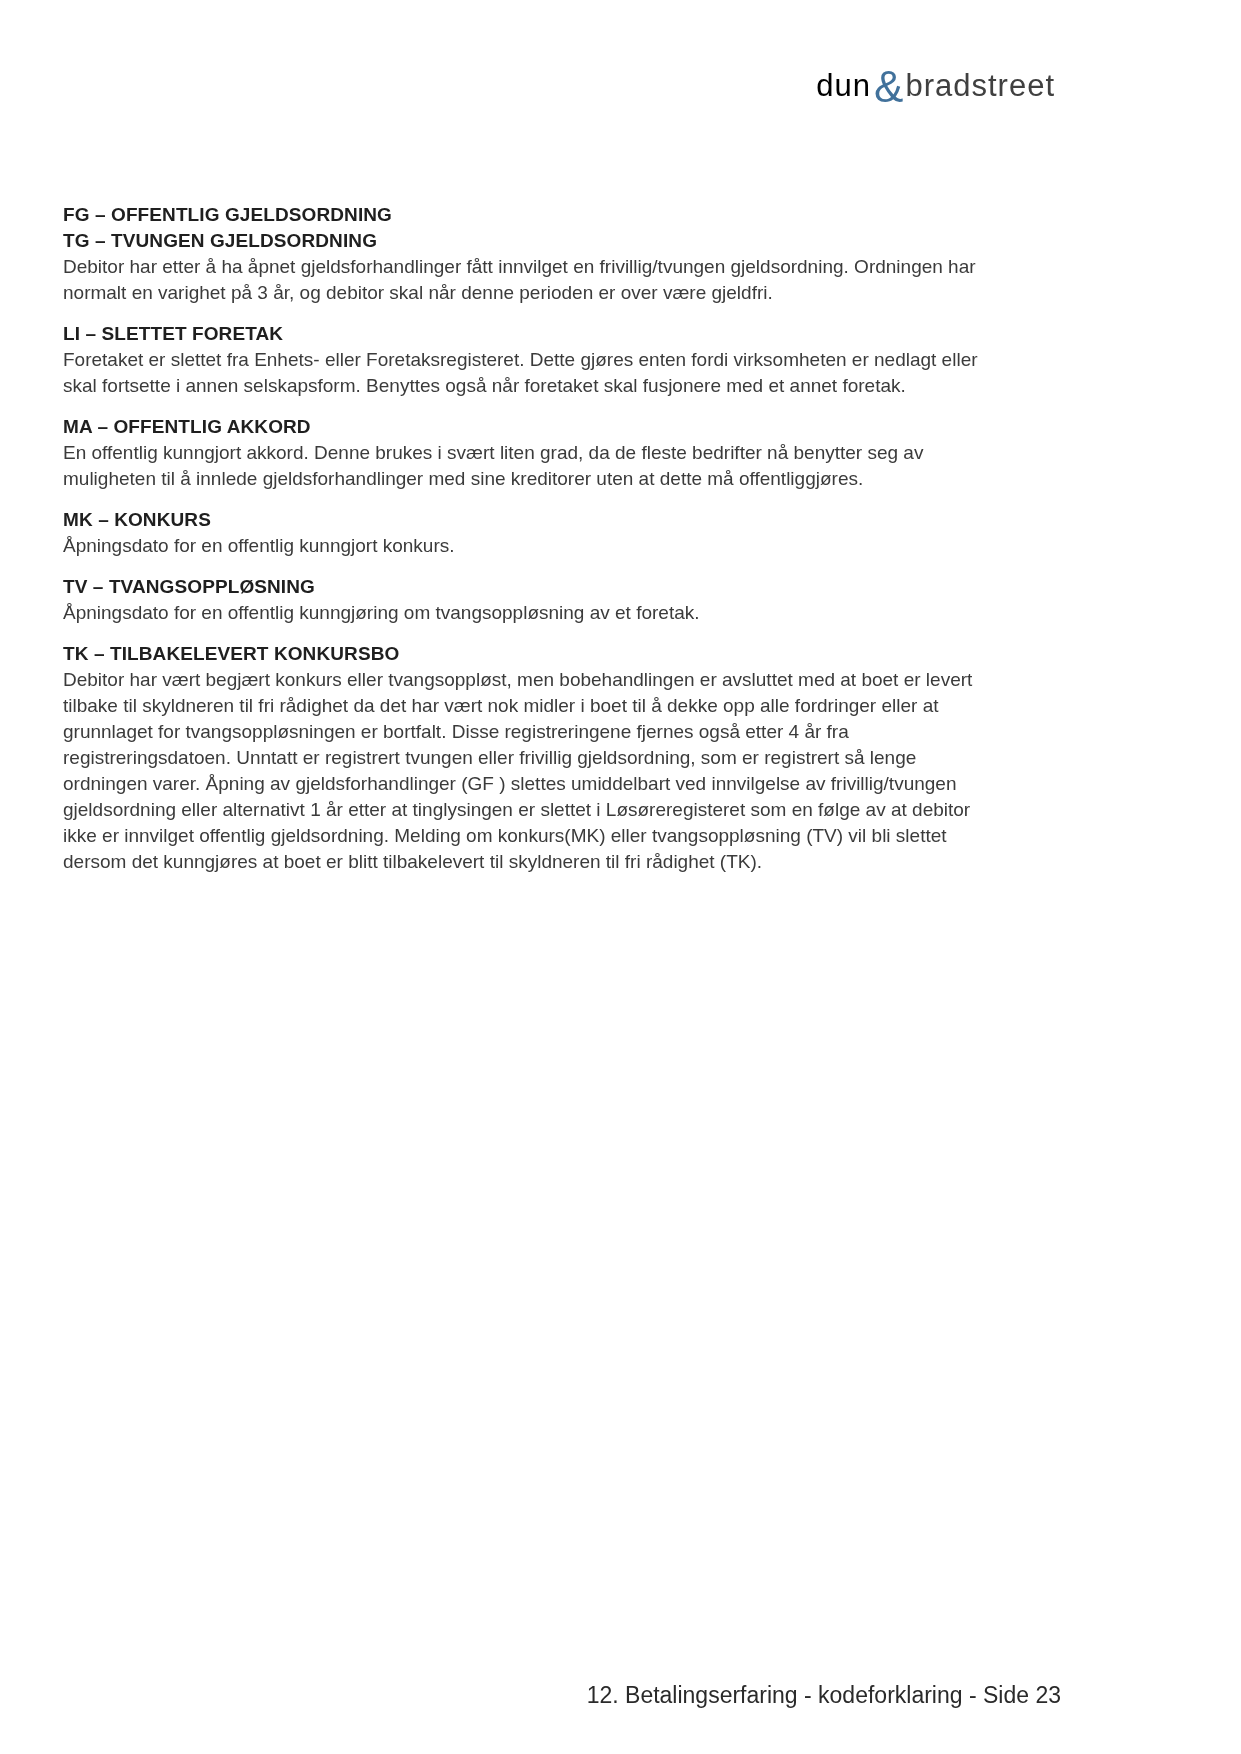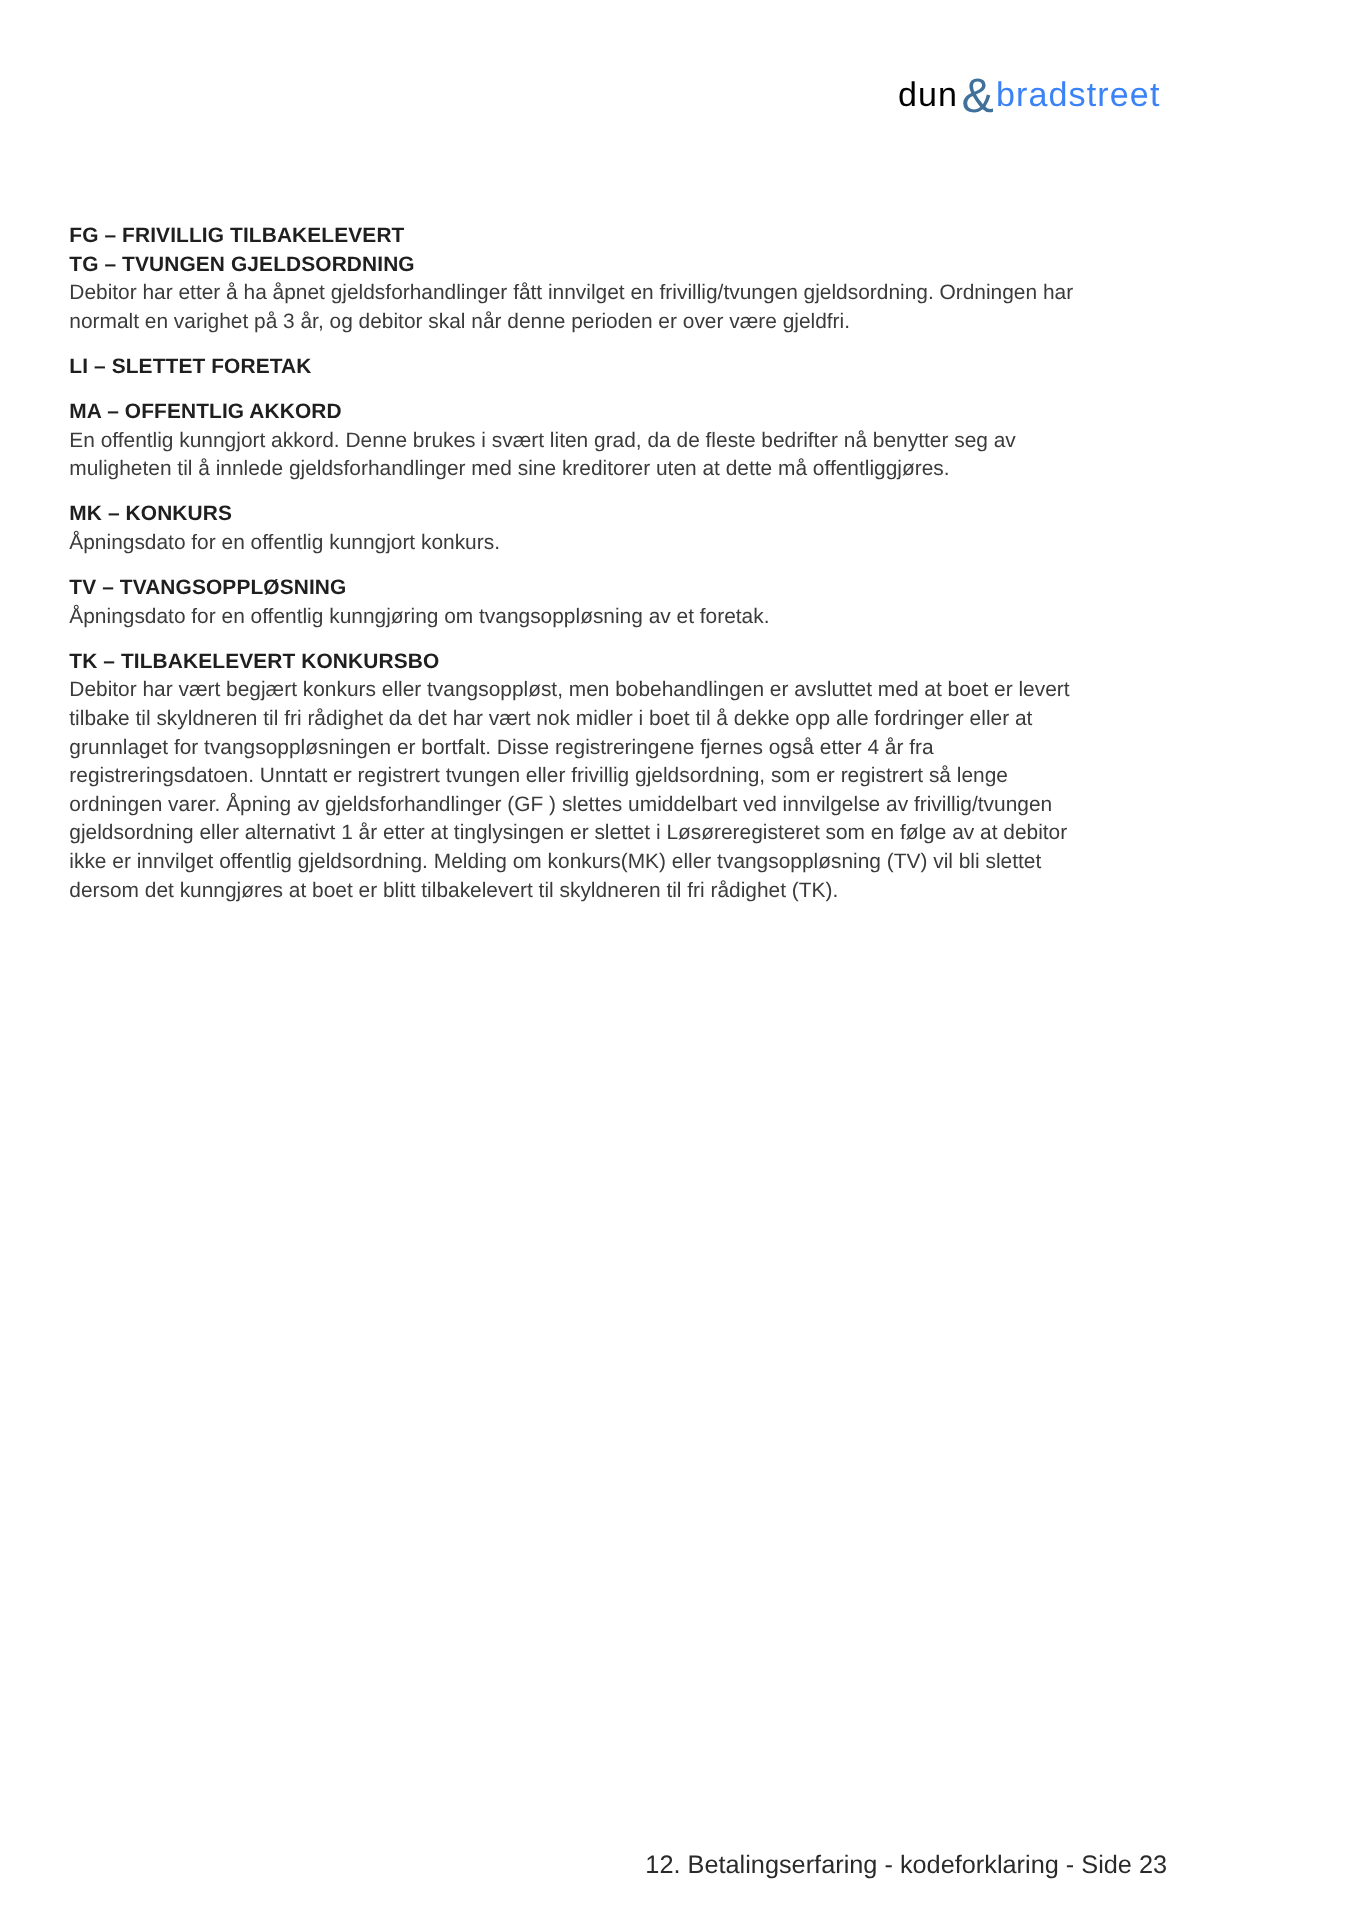--- a/index.html
+++ b/index.html
@@ -35,21 +35,21 @@
     line-height: 40px;
   }
   .logo-dun { color: #000000; }
   .logo-amp {
     color: #41719b;
     font-size: 44px;
     font-weight: 300;
     vertical-align: -6px;
     margin: 0 1px 0 3px;
   }
-  .logo-bradstreet { color: #3b82f6; }
+  .logo-bradstreet { color: #404040; }
   
   .content {
     position: absolute;
     top: 202px;
     left: 63px;
     width: 925px;
     color: #3b3b3b;
     font-size: 19px;
     line-height: 26px;
   }
@@ -86,27 +86,28 @@
 
   <header class="header">
     <div class="logo">
       <span class="logo-dun">dun</span><span class="logo-amp">&amp;</span><span class="logo-bradstreet">bradstreet</span>
     </div>
   </header>
 
   <main class="content">
 
     <section class="code-section">
-      <h2>FG – FRIVILLIG TILBAKELEVERT</h2>
+      <h2>FG – OFFENTLIG GJELDSORDNING</h2>
       <h2>TG – TVUNGEN GJELDSORDNING</h2>
       <p>Debitor har etter å ha åpnet gjeldsforhandlinger fått innvilget en frivillig/tvungen gjeldsordning. Ordningen har normalt en varighet på 3 år, og debitor skal når denne perioden er over være gjeldfri.</p>
     </section>
 
     <section class="code-section">
       <h2>LI – SLETTET FORETAK</h2>
+      <p>Foretaket er slettet fra Enhets- eller Foretaksregisteret. Dette gjøres enten fordi virksomheten er nedlagt eller skal fortsette i annen selskapsform. Benyttes også når foretaket skal fusjonere med et annet foretak.</p>
     </section>
 
     <section class="code-section">
       <h2>MA – OFFENTLIG AKKORD</h2>
       <p>En offentlig kunngjort akkord. Denne brukes i svært liten grad, da de fleste bedrifter nå benytter seg av muligheten til å innlede gjeldsforhandlinger med sine kreditorer uten at dette må offentliggjøres.</p>
     </section>
 
     <section class="code-section">
       <h2>MK – KONKURS</h2>
       <p>Åpningsdato for en offentlig kunngjort konkurs.</p>

